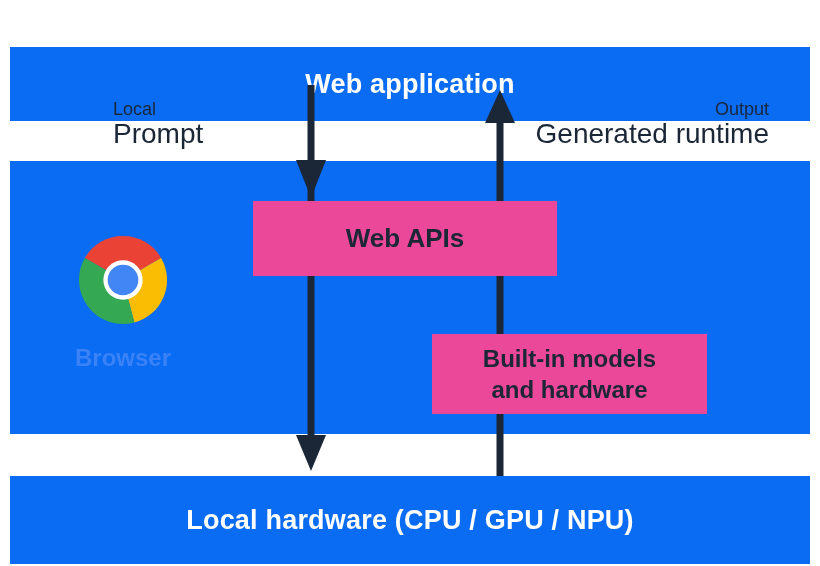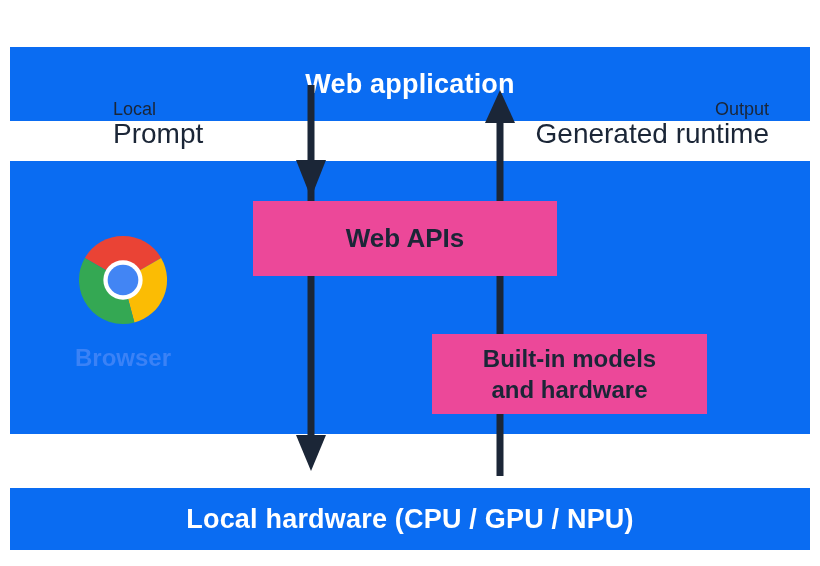--- a/index.html
+++ b/index.html
@@ -20,21 +20,21 @@
     left: 10px;
     width: 800px;
     background: #0a6cf2;
     z-index: 1;
     display: flex;
     align-items: center;
     justify-content: center;
   }
   .band-top    { top: 11px;  height: 74px; margin-top: 36px; }
   .band-middle { top: 161px; height: 273px; }
-  .band-bottom { top: 488px; height: 62px; }
+  .band-bottom { top: 476px; height: 88px; }
   .band-label {
     color: #ffffff;
     font-weight: bold;
     font-size: 27px;
     letter-spacing: 0.2px;
     text-align: center;
   }
   .arrows-layer {
     position: absolute;
     left: 0; top: 0;

